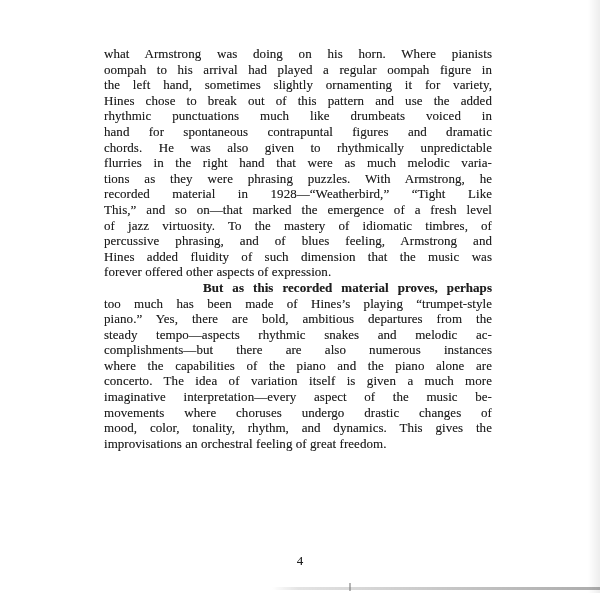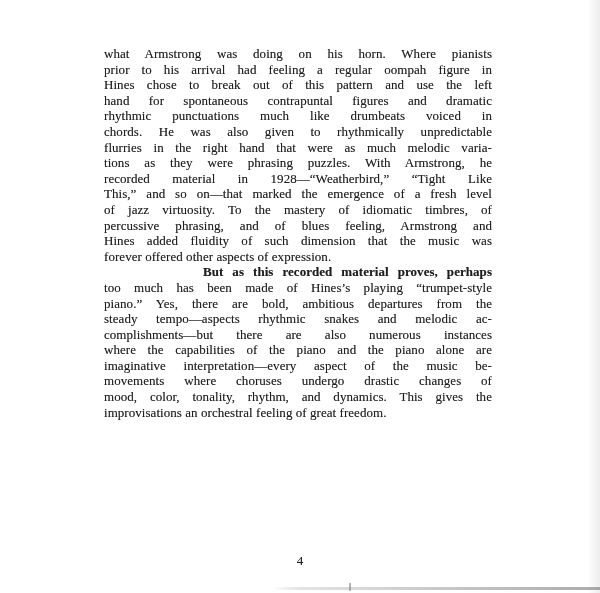--- a/index.html
+++ b/index.html
@@ -52,39 +52,41 @@
     filter:blur(0.3px);
     pointer-events:none;
   }
 </style>
 </head>
 <body>
 
 <div class="scan-page">
   <div class="text-block">
       <div class="line">what Armstrong was doing on his horn. Where pianists</div>
-      <div class="line">prior to his arrival had feeling a regular oompah figure in</div>
-      <div class="line">Hines chose to break out of this pattern and use the left</div>
+      <div class="line">oompah to his arrival had played a regular oompah figure in</div>
+      <div class="line">the left hand, sometimes slightly ornamenting it for variety,</div>
+      <div class="line">Hines chose to break out of this pattern and use the added</div>
+      <div class="line">rhythmic punctuations much like drumbeats voiced in</div>
       <div class="line">hand for spontaneous contrapuntal figures and dramatic</div>
-      <div class="line">rhythmic punctuations much like drumbeats voiced in</div>
       <div class="line">chords. He was also given to rhythmically unpredictable</div>
       <div class="line">flurries in the right hand that were as much melodic varia-</div>
       <div class="line">tions as they were phrasing puzzles. With Armstrong, he</div>
       <div class="line">recorded material in 1928—“Weatherbird,” “Tight Like</div>
       <div class="line">This,” and so on—that marked the emergence of a fresh level</div>
       <div class="line">of jazz virtuosity. To the mastery of idiomatic timbres, of</div>
       <div class="line">percussive phrasing, and of blues feeling, Armstrong and</div>
       <div class="line">Hines added fluidity of such dimension that the music was</div>
       <div class="line no-just">forever offered other aspects of expression.</div>
       <div class="line indent">But as this recorded material proves, perhaps</div>
       <div class="line">too much has been made of Hines’s playing “trumpet-style</div>
       <div class="line">piano.” Yes, there are bold, ambitious departures from the</div>
       <div class="line">steady tempo—aspects rhythmic snakes and melodic ac-</div>
       <div class="line">complishments—but there are also numerous instances</div>
       <div class="line">where the capabilities of the piano and the piano alone are</div>
+      <div class="line">concerto. The idea of variation itself is given a much more</div>
       <div class="line"><span>imaginative interpretation—</span><span class="italic">every</span><span> aspect of the music be-</span></div>
       <div class="line">movements where choruses undergo drastic changes of</div>
       <div class="line">mood, color, tonality, rhythm, and dynamics. This gives the</div>
       <div class="line no-just">improvisations an orchestral feeling of great freedom.</div>
     </div>
   <div class="page-number">4</div>
   <div class="edge-shade"></div>
   <div class="bottom-streak"></div>
   <div class="bottom-tick"></div>
 </div>

